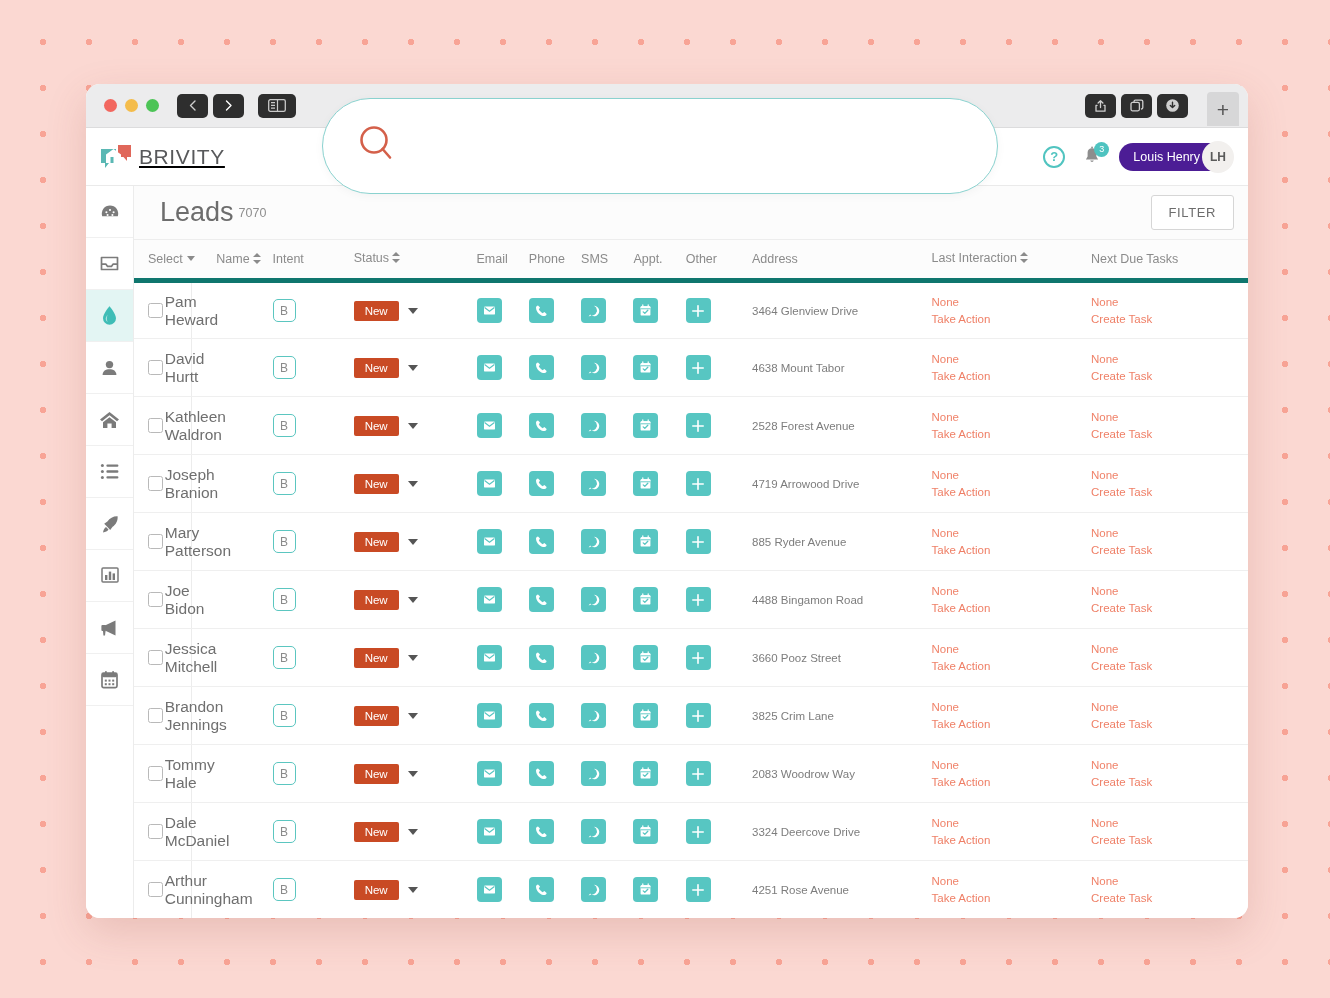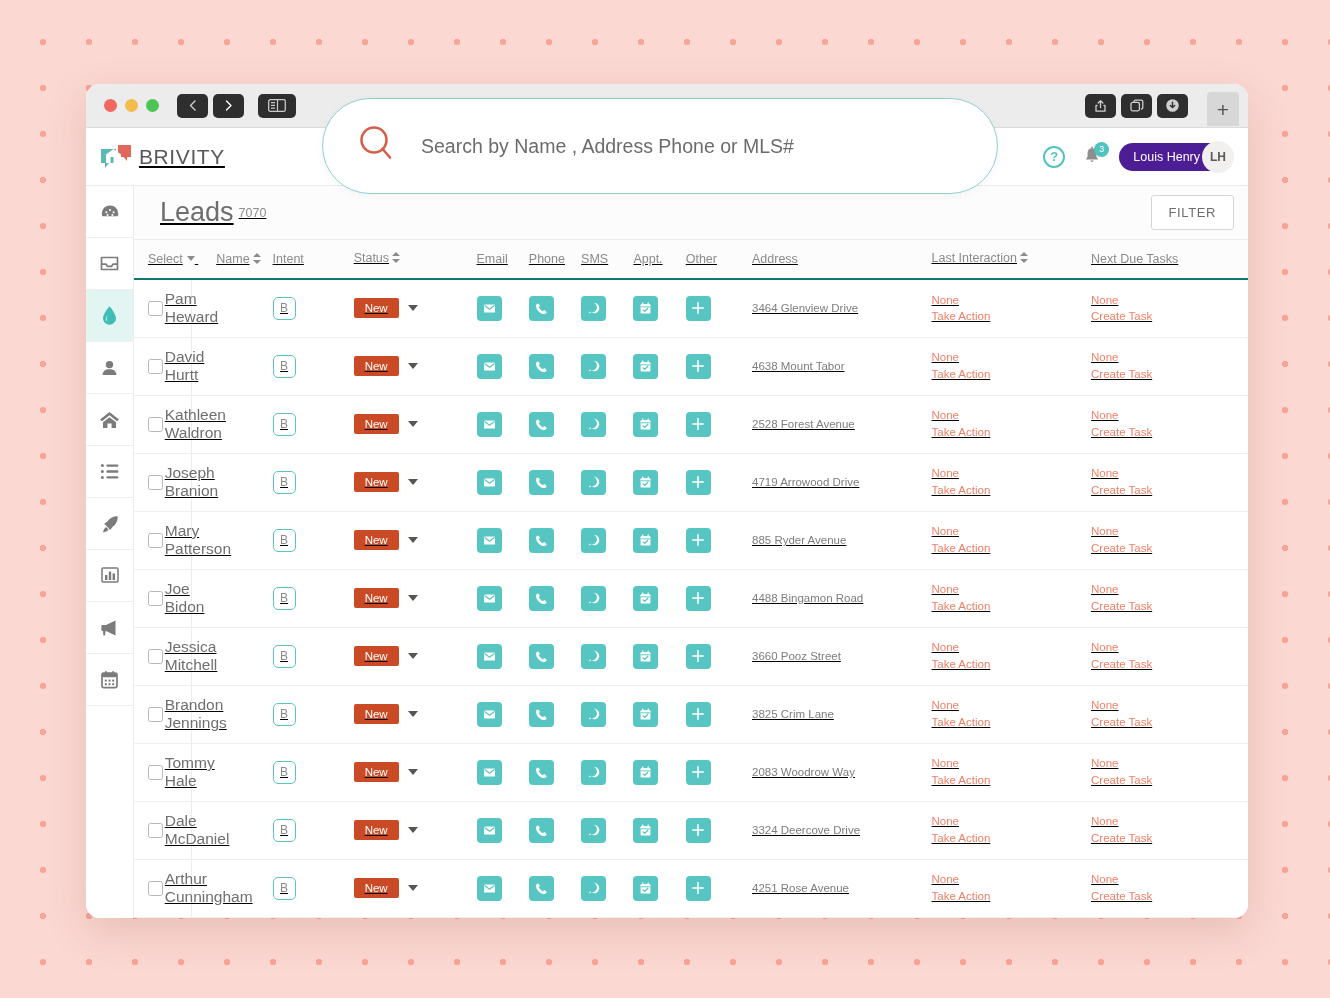--- a/index.html
+++ b/index.html
@@ -131,21 +131,21 @@
     flex: 0 0 48px;
   }
   .side-item {
     height: 52px;
     display: flex; align-items: center; justify-content: center;
     border-bottom: 1px solid #f0f0f0;
     color: #7b7b7b;
   }
   .side-item.active { background: #e3f5f3; color: #3fbdb6; }
 
-  .content { flex: 1; background: #fff; display: flex; flex-direction: column; min-width: 0; text-decoration: underline; }
+  .content { flex: 1; background: #fff; display: flex; flex-direction: column; min-width: 0; }
 
   .pagehead {
     height: 54px;
     background: #fcfcfc;
     border-bottom: 1px solid #ededed;
     display: flex; align-items: center;
     padding: 0 18px 0 26px;
     position: relative;
   }
   .page-title { font-size: 27px; color: #6d6d6d; font-weight: normal; }
@@ -157,21 +157,21 @@
     padding: 9px 17px;
     font-size: 13px; color: #6d6d6d;
     letter-spacing: .6px;
   }
 
   table.leads { width: 100%; border-collapse: collapse; table-layout: fixed; }
   table.leads th {
     font-weight: normal; font-size: 12.5px; color: #8b8b8b;
     text-align: left; padding: 10px 0 11px 0;
     background: #fcfcfc;
-    border-bottom: 2px solid #0f766e;
+    border-bottom: 5px solid #0f766e;
     white-space: nowrap;
   }
   table.leads td {
     border-bottom: 1px solid #efefef;
     padding: 0;
     height: 58px;
     vertical-align: middle;
   }
   .col-sel    { width: 44px; padding-left: 14px !important; }
   .col-name   { width: 180px; }
@@ -1260,14 +1260,13 @@
   </div>
 </div>
 
 <div class="searchbar" style="left:322px; top:98px; position:absolute;">
   <span>
     <svg width="44" height="44" viewBox="0 0 44 44">
       <circle cx="19" cy="18" r="12.5" fill="none" stroke="#d4604a" stroke-width="2.6"></circle>
       <line x1="27.6" y1="27" x2="35" y2="35.5" stroke="#d4604a" stroke-width="2.6" stroke-linecap="round"></line>
     </svg>
   </span>
-  <span class="search-placeholder">Search by Name , Address Phone or MLS#</span>
 </div>
 
 </body></html>

